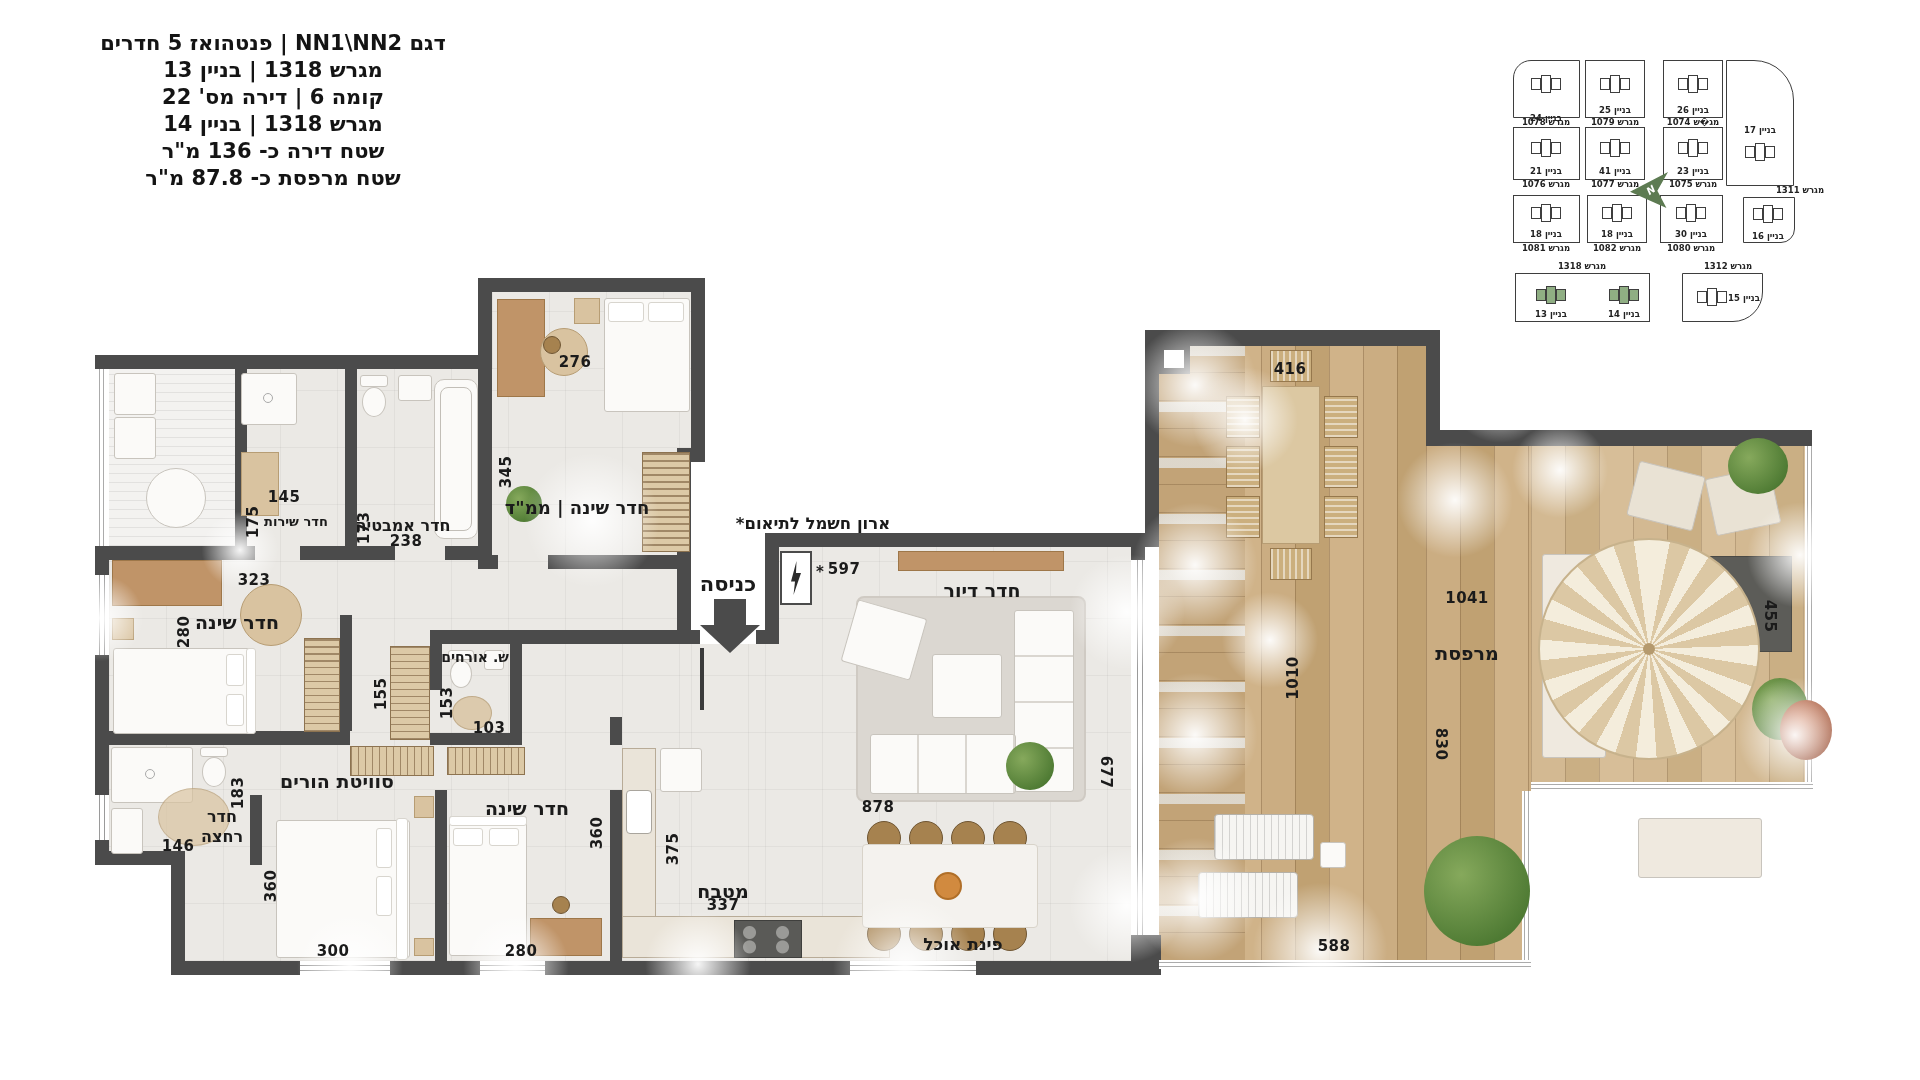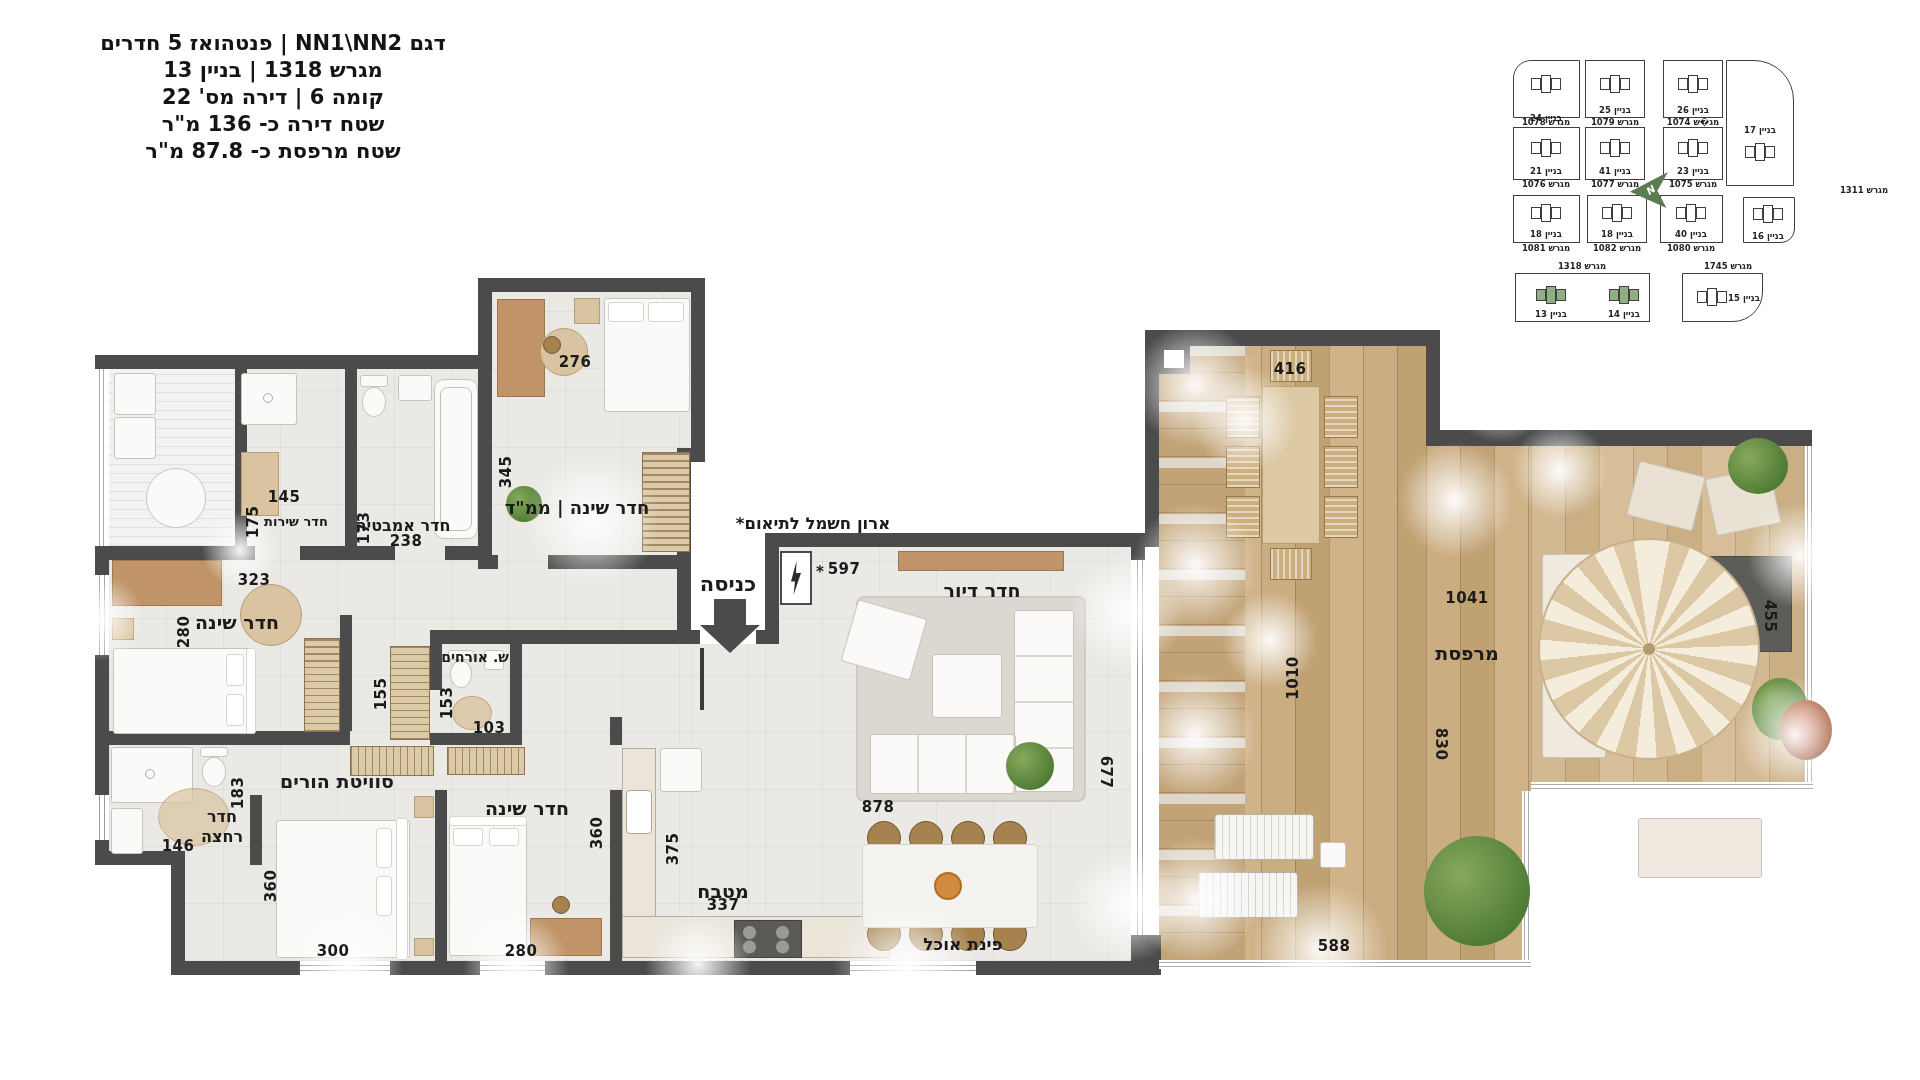--- a/index.html
+++ b/index.html
@@ -64,20 +64,21 @@
 </style>
 </head>
 <body>
 
 <div id="c">
 
   <div id="title">
     <div class="title-line">דגם NN1\NN2 | פנטהואז 5 חדרים</div>
     <div class="title-line">מגרש 1318 | בניין 13</div>
     <div class="title-line">קומה 6 | דירה מס' 22</div>
+    <div class="title-line">מגרש 1318 | בניין 14</div>
     <div class="title-line">שטח דירה כ-  136  מ"ר</div>
     <div class="title-line">שטח מרפסת כ-  87.8  מ"ר</div>
   </div>
 
   <div class="fl" style="left:109px;top:369px;width:582px;height:592px"></div>
   <div class="fl" style="left:492px;top:292px;width:199px;height:77px"></div>
   <div class="fl" style="left:765px;top:547px;width:366px;height:414px"></div>
   <div class="fl" style="left:691px;top:644px;width:74px;height:317px"></div>
   <div class="abs" style="left:109px;top:369px;width:126px;height:177px;background:#f3f2f0;background-image:repeating-linear-gradient(0deg,rgba(0,0,0,.07) 0 1px,transparent 1px 9px)"></div>
 
@@ -431,35 +432,35 @@
 
   <div class="lbl sm" style="left:1546px;top:118px">בניין 24</div>
   <div class="lbl sm" style="left:1615px;top:110px">בניין 25</div>
   <div class="lbl sm" style="left:1693px;top:110px">בניין 26</div>
   <div class="lbl sm" style="left:1760px;top:130px">בניין 17</div>
   <div class="lbl sm" style="left:1546px;top:171px">בניין 21</div>
   <div class="lbl sm" style="left:1615px;top:171px">בניין 41</div>
   <div class="lbl sm" style="left:1693px;top:171px">בניין 23</div>
   <div class="lbl sm" style="left:1546px;top:234px">בניין 18</div>
   <div class="lbl sm" style="left:1617px;top:234px">בניין 18</div>
-  <div class="lbl sm" style="left:1691px;top:234px">בניין 40</div>
+  <div class="lbl sm" style="left:1691px;top:234px">בניין 30</div>
   <div class="lbl sm" style="left:1768px;top:236px">בניין 16</div>
   <div class="lbl sm" style="left:1551px;top:314px">בניין 13</div>
   <div class="lbl sm" style="left:1624px;top:314px">בניין 14</div>
   <div class="lbl sm" style="left:1744px;top:298px">בניין 15</div>
 
   <div class="lbl sm" style="left:1546px;top:122px">מגרש 1078</div>
   <div class="lbl sm" style="left:1615px;top:122px">מגרש 1079</div>
   <div class="lbl sm" style="left:1693px;top:122px">מג�ש 1074</div>
-  <div class="lbl sm" style="left:1864px;top:190px">מגרש 1311</div>
+  <div class="lbl sm" style="left:1800px;top:190px">מגרש 1311</div>
   <div class="lbl sm" style="left:1546px;top:184px">מגרש 1076</div>
   <div class="lbl sm" style="left:1615px;top:184px">מגרש 1077</div>
   <div class="lbl sm" style="left:1693px;top:184px">מגרש 1075</div>
   <div class="lbl sm" style="left:1546px;top:248px">מגרש 1081</div>
   <div class="lbl sm" style="left:1617px;top:248px">מגרש 1082</div>
   <div class="lbl sm" style="left:1691px;top:248px">מגרש 1080</div>
   <div class="lbl sm" style="left:1582px;top:266px">מגרש 1318</div>
-  <div class="lbl sm" style="left:1728px;top:266px">מגרש 1745</div>
+  <div class="lbl sm" style="left:1728px;top:266px">מגרש 1312</div>
 
   <div class="north" style="left:1630px;top:172px;width:38px;height:36px"></div>
   <div class="lbl" style="left:1651px;top:190px;font-size:10px;color:#fff;font-style:italic;transform:translate(-50%,-50%) rotate(-35deg)">N</div>
 
 </div>
 
 </body></html>

